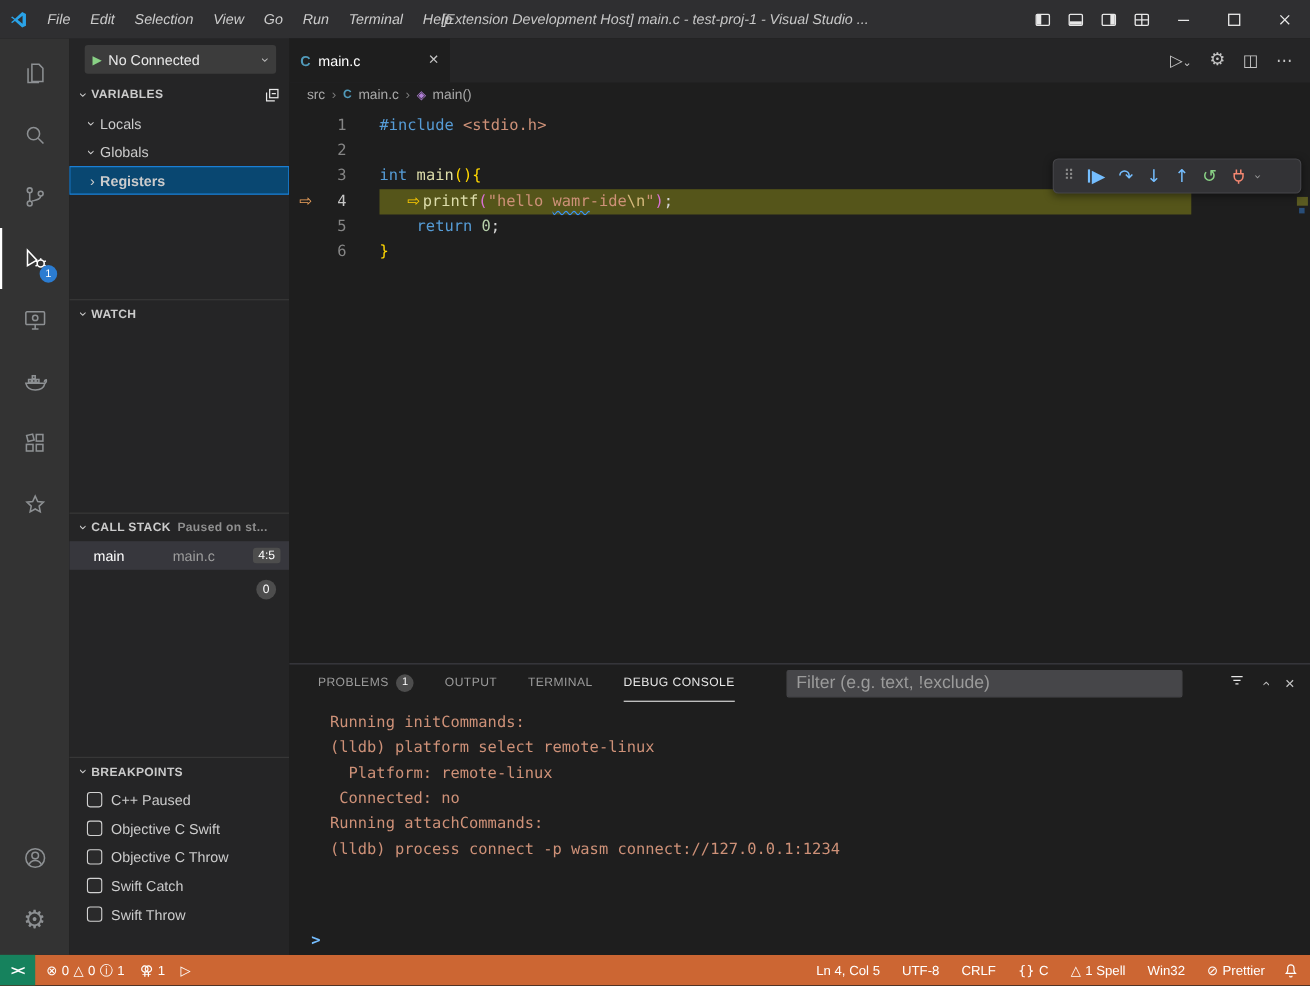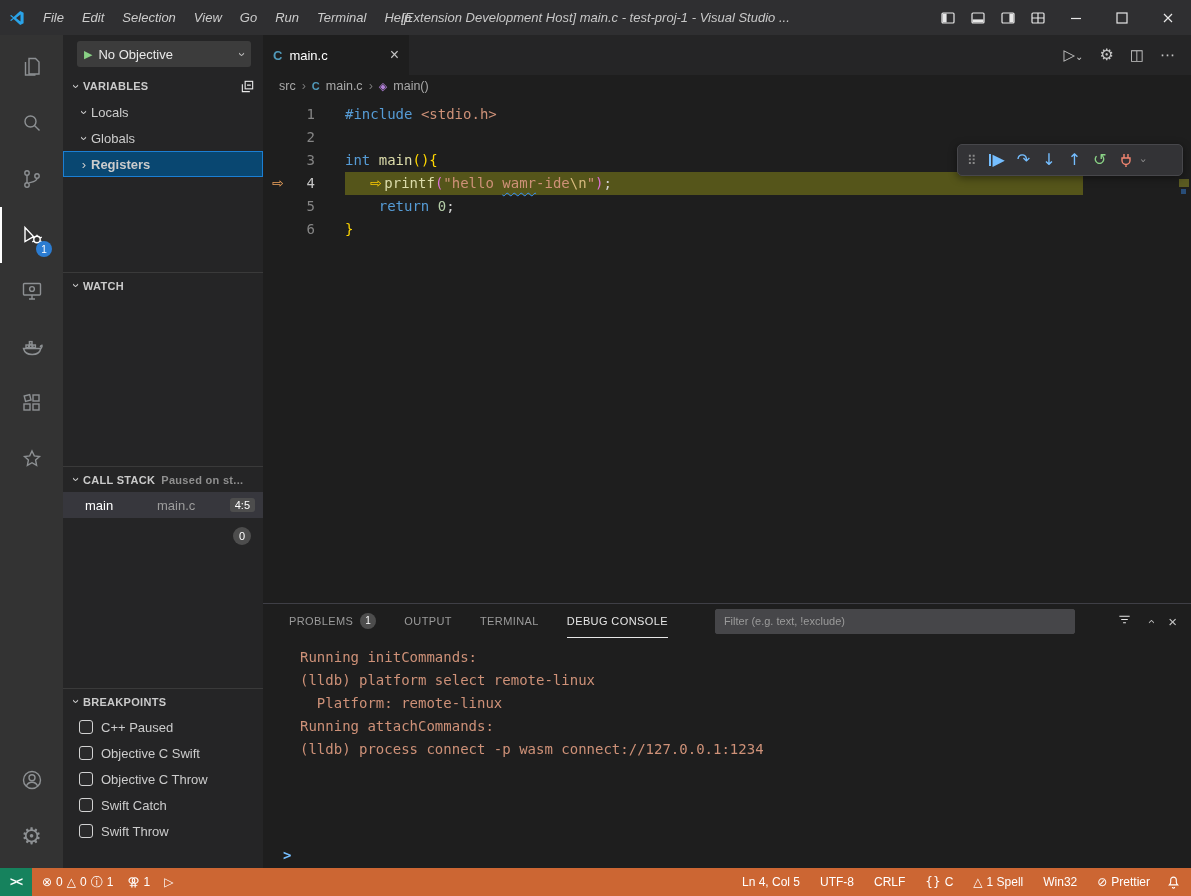--- a/index.html
+++ b/index.html
@@ -89,21 +89,21 @@
 
   .ruler-mark1 { position:absolute; right:2px; top:82px; width:10px; height:8px; background:#5b5b22; }
   .ruler-mark2 { position:absolute; right:5px; top:92px; width:5px; height:5px; background:#3794ff66; }
 
   
   .panel { height:265px; flex:none; border-top:1px solid #3f3f46; display:flex; flex-direction:column; background:#1e1e1e; }
   .panel-tabs { height:34px; flex:none; display:flex; align-items:center; padding-left:26px; gap:28px; }
   .panel-tab { font-size:11px; letter-spacing:.4px; color:#9b9b9b; height:100%; display:flex; align-items:center; gap:7px; border-bottom:1px solid transparent; white-space:nowrap; }
   .panel-tab.active { color:#e7e7e7; border-bottom-color:#e7e7e7; }
   .ptab-badge { min-width:16px; height:16px; border-radius:8px; background:#4d4d4d; color:#fff; font-size:10px; display:flex; align-items:center; justify-content:center; padding:0 4px; }
-  .panel-filter { margin-left:auto; width:360px; height:25px; background:#464649; border:1px solid #464649; border-radius:2px; color:#cccccc; font-size:11px; padding:0 8px; outline:none; font-family:"Liberation Sans",sans-serif; }
+  .panel-filter { margin-left:auto; width:360px; height:25px; background:#464649; border:1px solid #464649; border-radius:2px; color:#cccccc; font-size:16px; padding:0 8px; outline:none; font-family:"Liberation Sans",sans-serif; }
   .panel-filter::placeholder { color:#9b9b9b; }
   .panel-icons { display:flex; align-items:center; gap:16px; margin:0 14px; color:#c5c5c5; }
   .console { flex:1; padding:8px 0 0 37px; font-family:"DejaVu Sans Mono","Liberation Mono",monospace; font-size:14px; line-height:23px; color:#ce9178; overflow:hidden; }
   .console-line { white-space:pre; }
   .console-prompt { height:26px; flex:none; display:flex; align-items:center; padding-left:20px; color:#75beff; font-family:"DejaVu Sans Mono","Liberation Mono",monospace; font-weight:bold; font-size:14px; }
 
   
   .statusbar { height:28px; background:#cc6633; display:flex; align-items:center; color:#ffffff; font-size:12px; }
   .remote { height:100%; background:#16825d; display:flex; align-items:center; padding:0 10px; font-weight:bold; letter-spacing:-1px; }
   .sb-item { display:flex; align-items:center; gap:4px; padding:0 6px; white-space:nowrap; }
@@ -252,21 +252,21 @@
         <div class="act-item">
           <span class="gear-glyph">⚙</span>
         </div>
       </div>
   </div>
 
   <div class="sidebar">
     <div class="run-row">
       <div class="run-control">
         <span class="play-glyph">▶</span>
-        <span class="run-label">No Objective</span>
+        <span class="run-label">No Connected</span>
         <span class="chev rot90">›</span>
       </div>
     </div>
 
     <div class="section-header">
       <span class="twisty down">›</span>
       <span>VARIABLES</span>
       <span class="hdr-icon">
         <svg class="white" width="15" height="15" viewBox="0 0 16 16">
             <rect x="5.5" y="2.5" width="8" height="8"></rect>
@@ -421,20 +421,21 @@
               </svg>
           </span>
           <span class="chev rotm90">›</span>
           <span style="font-size:15px">×</span>
         </span>
       </div>
       <div class="console" id="console-out">
           <div class="console-line">Running initCommands:</div>
           <div class="console-line">(lldb) platform select remote-linux</div>
           <div class="console-line">  Platform: remote-linux</div>
+          <div class="console-line"> Connected: no</div>
           <div class="console-line">Running attachCommands:</div>
           <div class="console-line">(lldb) process connect -p wasm connect://127.0.0.1:1234</div>
         </div>
       <div class="console-prompt">
         <span>&gt;</span>
       </div>
     </div>
   </div>
 </div>
 

